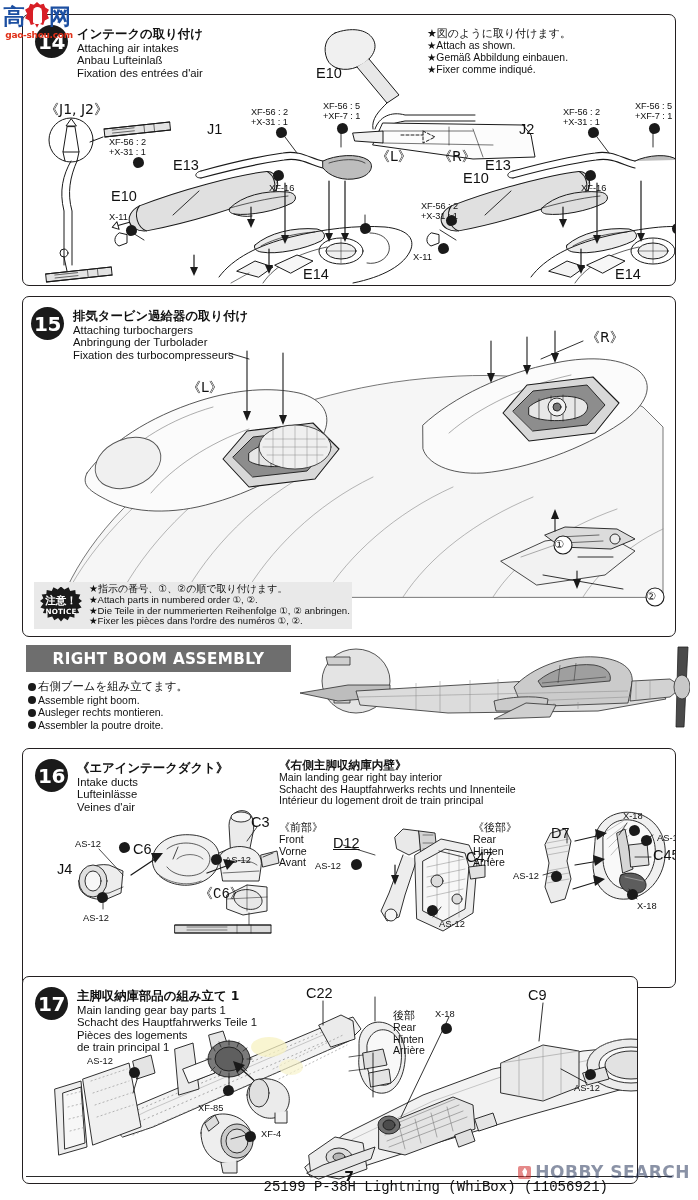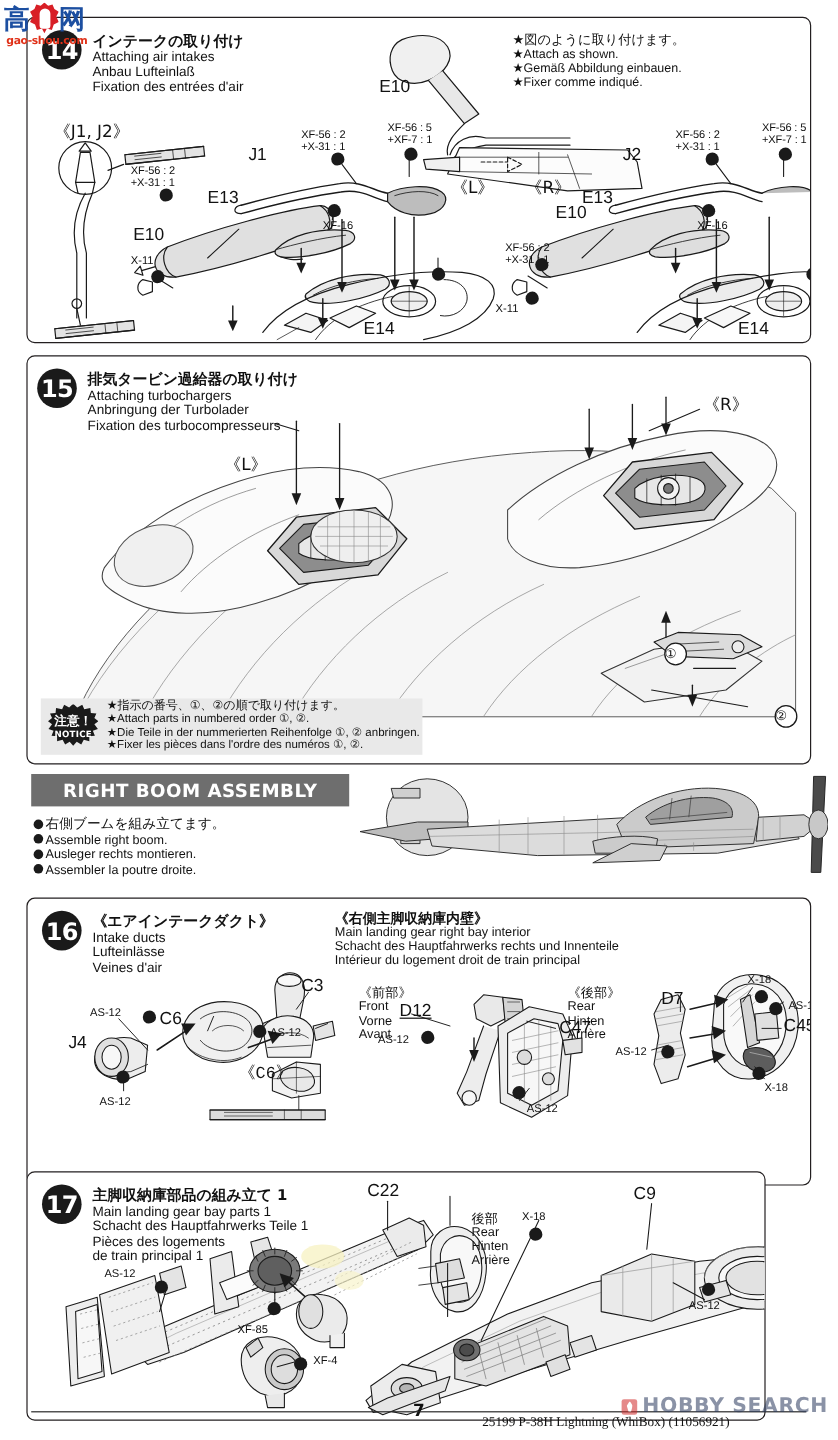--- a/index.html
+++ b/index.html
@@ -298,22 +298,22 @@
   }
   #footer-rule {
     position: absolute;
     left: 26px; top: 1176px;
     width: 646px; height: 1px;
     background: #2a2a2a;
   }
   #footer-code {
     position: absolute;
     right: 90px; top: 1179px;
-    font-size: 11px;
-    font-family: Liberation Serif, serif;
+    font-size: 14px;
+    font-family: Liberation Mono, monospace;
     white-space: nowrap;
   }
 
   svg { display: block; }
   .art { position: absolute; pointer-events: none; }
 </style>
 </head>
 <body>
 
 <div id="watermark-logo">
@@ -840,21 +840,21 @@
     </div>
   </div>
 
   <div class="lbl" style="left:256px; top:10px;">
     <div class="jp-sub" style="font-weight:bold;font-size:11.6px;">《右側主脚収納庫内壁》</div>
     <div class="tri-lang">Main landing gear right bay interior</div>
     <div class="tri-lang">Schacht des Hauptfahrwerks rechts und Innenteile</div>
     <div class="tri-lang">Intérieur du logement droit de train principal</div>
   </div>
 
-  <div class="lbl" style="left:256px; top:72px;margin-left:20px;">
+  <div class="lbl" style="left:256px; top:72px;">
     <div class="jp-sub">《前部》</div>
     <div class="tri-lang">Front</div>
     <div class="tri-lang">Vorne</div>
     <div class="tri-lang">Avant</div>
   </div>
 
   <div class="lbl" style="left:450px; top:72px;">
     <div class="jp-sub">《後部》</div>
     <div class="tri-lang">Rear</div>
     <div class="tri-lang">Hinten</div>

